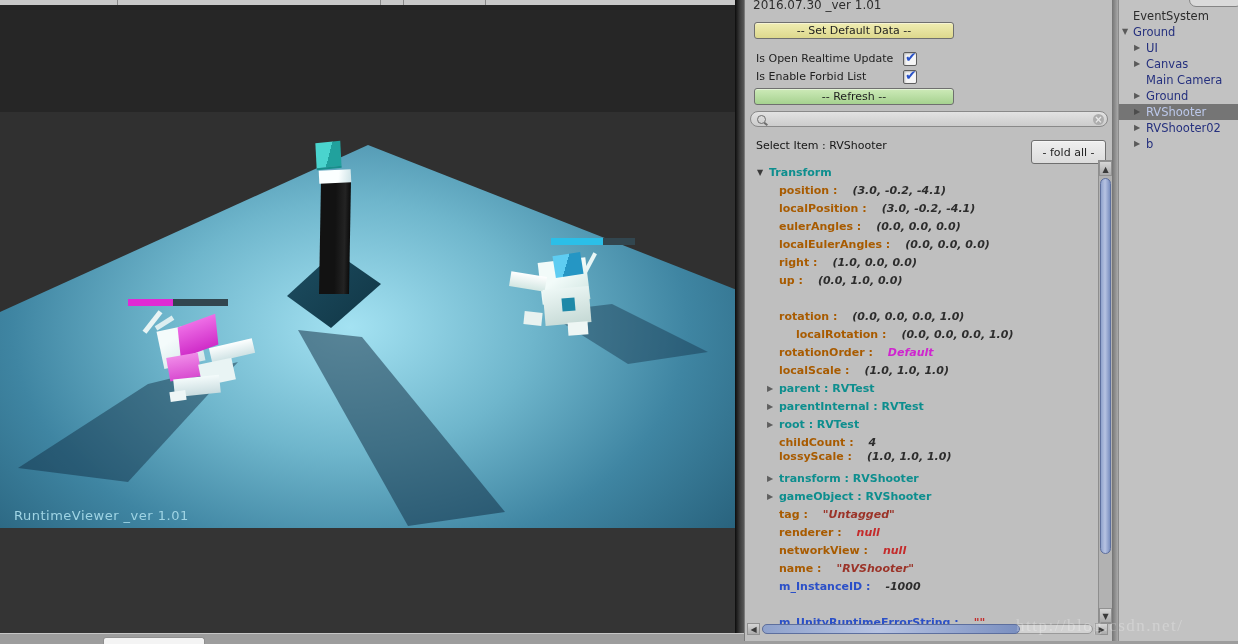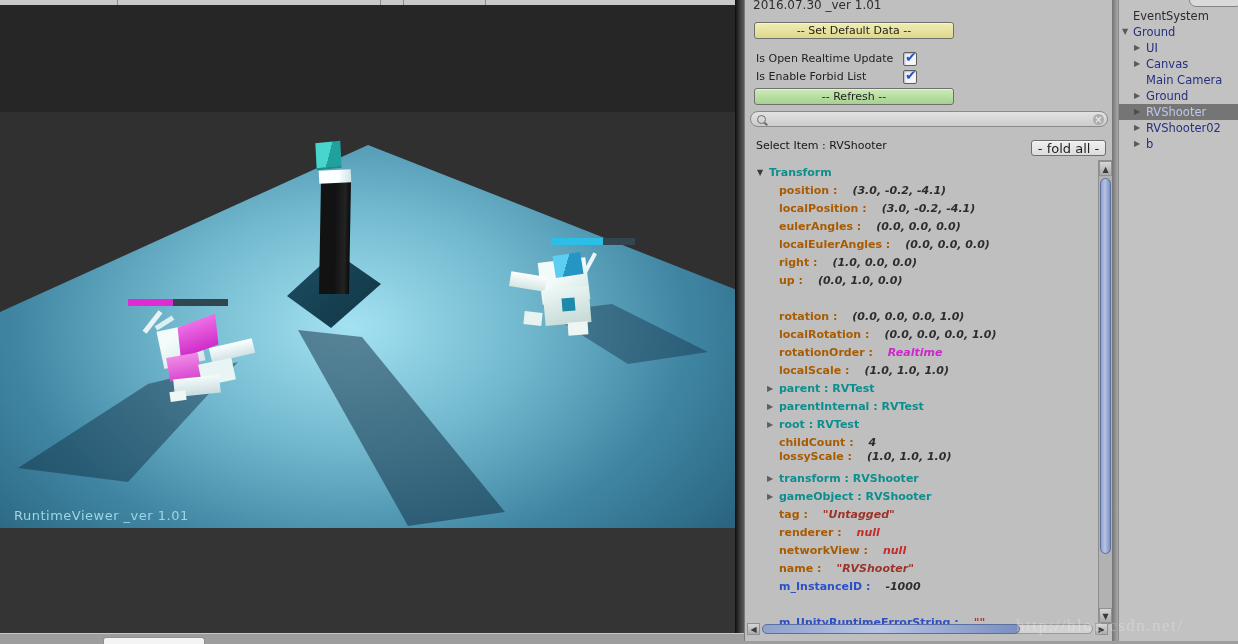--- a/index.html
+++ b/index.html
@@ -56,21 +56,21 @@
        box-sizing:border-box;box-shadow:inset 1px 1px 2px rgba(0,0,0,.25);}
   .checkbox .mark{position:absolute;left:1px;top:-4px;font-size:14px;color:#2a52c8;}
   #searchbox{left:5px;top:111px;width:358px;height:16px;border:1px solid #898989;border-radius:9px;
        background:linear-gradient(#e2e2e2,#cccccc);box-sizing:border-box;}
   #search-mag{left:6px;top:3px;width:7px;height:7px;border:1.5px solid #6e6e6e;border-radius:50%;}
   #search-mag::after{content:"";position:absolute;left:6px;top:7px;width:4px;height:1.5px;background:#6e6e6e;transform:rotate(40deg);}
   #search-input{left:20px;top:1px;width:310px;height:12px;border:none;outline:none;background:transparent;font-size:11px;color:#222;}
   #search-clear{right:3px;top:2px;width:11px;height:11px;border-radius:50%;background:#adadad;color:#e9e9e9;
        font-size:10px;line-height:11px;text-align:center;font-weight:bold;}
   #select-item{left:11px;top:139px;font-size:11px;color:#161616;}
-  #btn-foldall{left:286px;top:140px;width:75px;height:16px;background:linear-gradient(#efefef,#dcdcdc);font-size:13px;}
+  #btn-foldall{left:286px;top:140px;width:75px;height:24px;background:linear-gradient(#efefef,#dcdcdc);font-size:11px;}
 
   
   #prop-list{left:0;top:160px;width:353px;height:464px;overflow:hidden;}
   .pr{position:absolute;height:18px;line-height:18px;font-size:11px;font-weight:bold;white-space:nowrap;}
   .pr .tri{position:absolute;left:12px;font-size:8px;color:#3a3a3a;}
   .pr .tri2{position:absolute;left:22px;font-size:8px;color:#5e5e5e;}
   .pr .sec{position:absolute;left:24px;color:#0d8e8e;}
   .pr .ref{position:absolute;left:34px;color:#0d8e8e;}
   .pr .plabel{margin-left:34px;color:#a85b00;}
   .pr .plabel.blue{color:#2b50c8;}
@@ -202,22 +202,22 @@
         <span class="tri">▼</span>
         <span class="sec">Transform</span>
       </div>
       <div class="pr" style="top: 22px;"><span class="plabel">position :</span><span class="pval vt-num">(3.0, -0.2, -4.1)</span></div>
       <div class="pr" style="top: 40px;"><span class="plabel">localPosition :</span><span class="pval vt-num">(3.0, -0.2, -4.1)</span></div>
       <div class="pr" style="top: 58px;"><span class="plabel">eulerAngles :</span><span class="pval vt-num">(0.0, 0.0, 0.0)</span></div>
       <div class="pr" style="top: 76px;"><span class="plabel">localEulerAngles :</span><span class="pval vt-num">(0.0, 0.0, 0.0)</span></div>
       <div class="pr" style="top: 94px;"><span class="plabel">right :</span><span class="pval vt-num">(1.0, 0.0, 0.0)</span></div>
       <div class="pr" style="top: 112px;"><span class="plabel">up :</span><span class="pval vt-num">(0.0, 1.0, 0.0)</span></div>
       <div class="pr" style="top: 148px;"><span class="plabel">rotation :</span><span class="pval vt-num">(0.0, 0.0, 0.0, 1.0)</span></div>
-      <div class="pr" style="top: 166px;"><span class="plabel">localRotation :</span><span class="pval vt-num">(0.0, 0.0, 0.0, 1.0)</span></div>
-      <div class="pr" style="top: 184px;"><span class="plabel">rotationOrder :</span><span class="pval vt-enum">Realtime</span></div>
+      <div class="pr" style="top: 166px; padding-left: 17px;"><span class="plabel">localRotation :</span><span class="pval vt-num">(0.0, 0.0, 0.0, 1.0)</span></div>
+      <div class="pr" style="top: 184px;"><span class="plabel">rotationOrder :</span><span class="pval vt-enum">Default</span></div>
       <div class="pr" style="top: 202px;"><span class="plabel">localScale :</span><span class="pval vt-num">(1.0, 1.0, 1.0)</span></div>
       <div class="pr" style="top: 220px;">
         <span class="tri2">▶</span>
         <span class="ref">parent : RVTest</span>
       </div>
       <div class="pr" style="top: 238px;">
         <span class="tri2">▶</span>
         <span class="ref">parentInternal : RVTest</span>
       </div>
       <div class="pr" style="top: 256px;">

